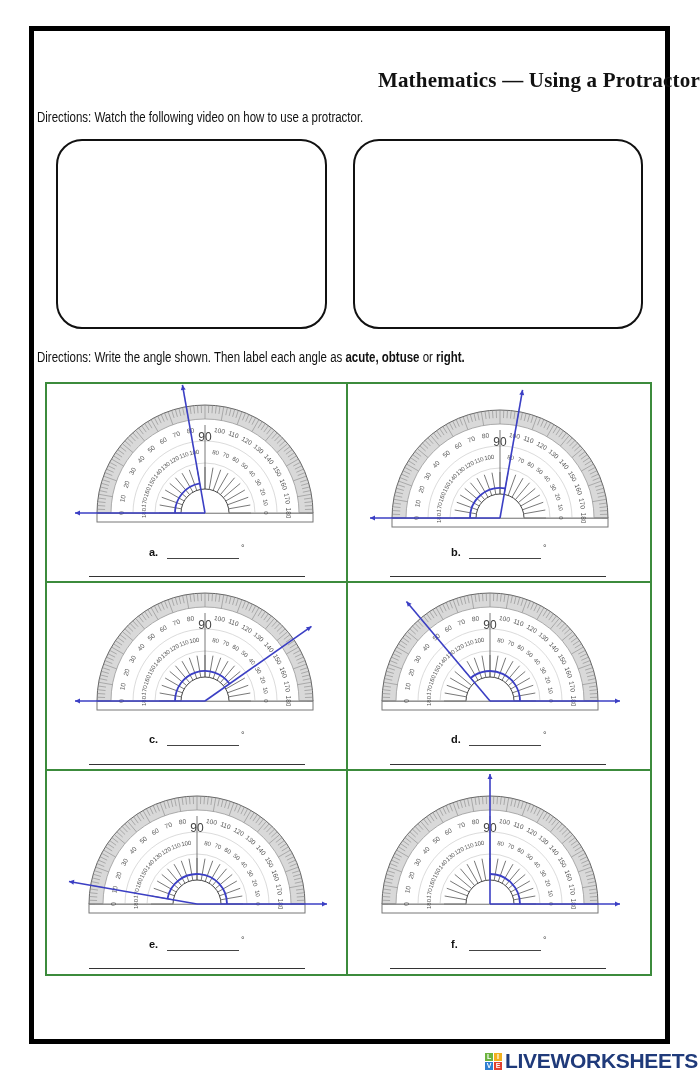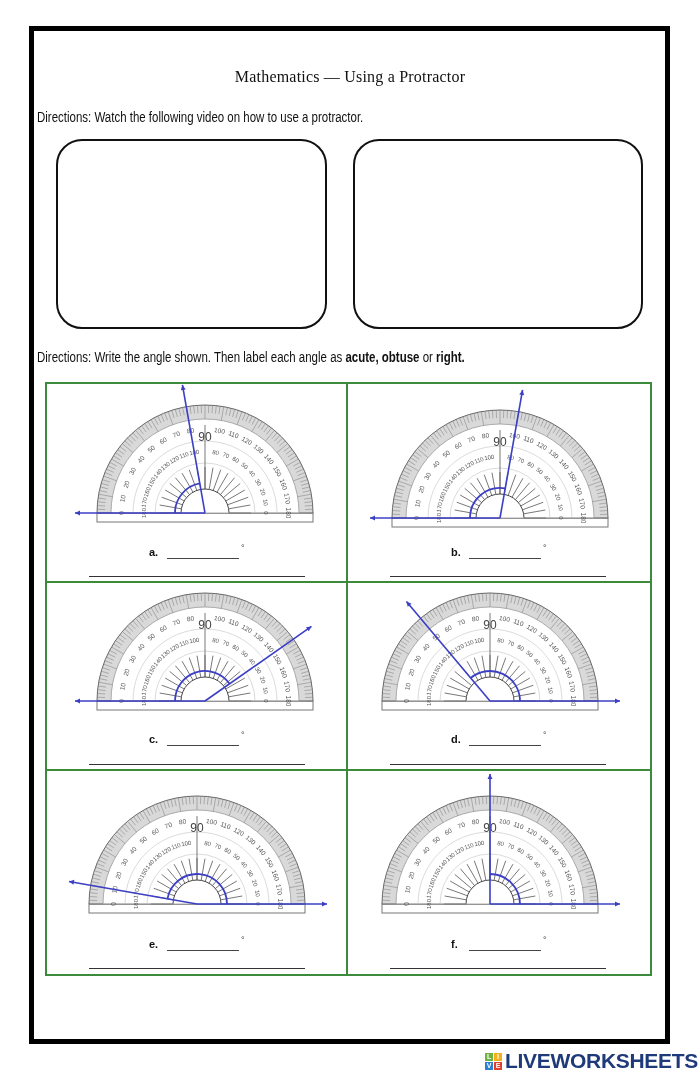--- a/index.html
+++ b/index.html
@@ -1,22 +1,22 @@
 <!DOCTYPE html>
 <html><head>
 <meta charset="utf-8">
 <style>
   html, body { margin:0; padding:0; background:#fff; }
   body { width:700px; height:1080px; position:relative; overflow:hidden;
          font-family: "Liberation Sans", "DejaVu Sans", sans-serif; color:#111; }
   .page-border { position:absolute; left:29px; top:26px; width:641px; height:1018px;
                  border:5px solid #000; box-sizing:border-box; }
-  .title { position:absolute; left:0; right:0; top:68px; text-align:center;
-           font-family: "Liberation Serif", "DejaVu Serif", serif; font-weight:normal;
-           font-size:16px; letter-spacing:0.2px; }
+  .title { position:absolute; left:0; right:0; top:68px; text-align:right;
+           font-family: "Liberation Serif", "DejaVu Serif", serif; font-weight:bold;
+           font-size:21px; letter-spacing:0.2px; }
   .directions { position:absolute; left:37px; font-family: "Liberation Sans Narrow", "Liberation Sans", sans-serif;
                 font-size:14px; transform:scaleX(0.82); transform-origin:left center; white-space:nowrap; color:#111; }
   .dir1 { top:109px; }
   .dir2 { top:349px; }
   .dir2 b { font-weight:bold; }
   .video-box { position:absolute; top:139px; height:190px; border:2px solid #111; border-radius:26px;
                box-sizing:border-box; background:#fff; }
   .vb1 { left:56px; width:271px; }
   .vb2 { left:353px; width:290px; }
   .grid { position:absolute; left:45px; top:382px; width:607px; height:594px;

